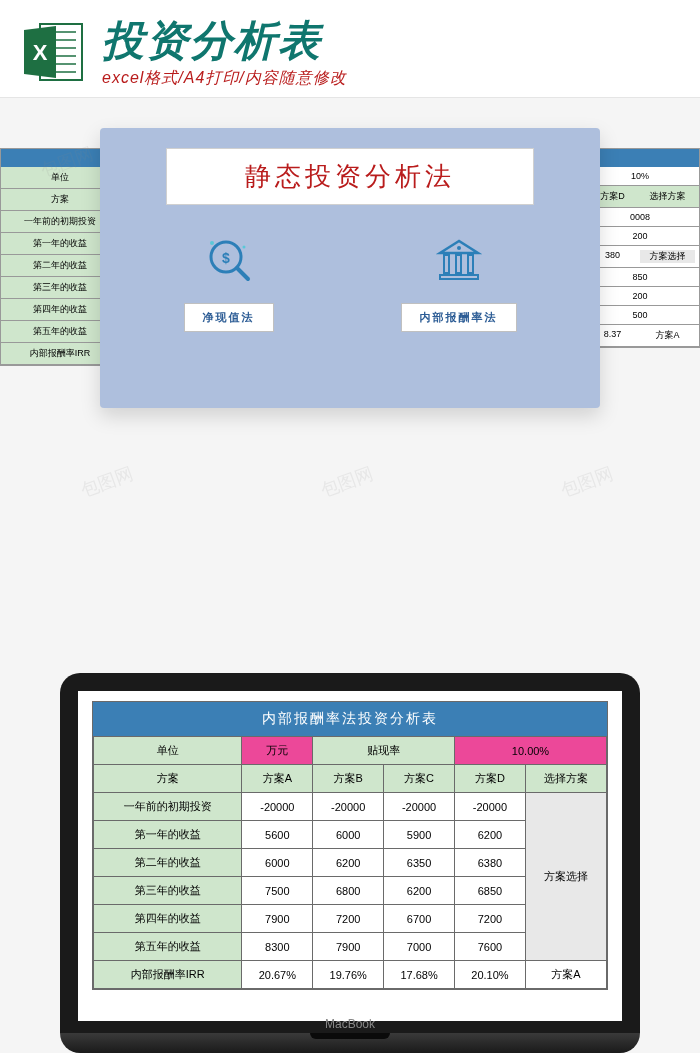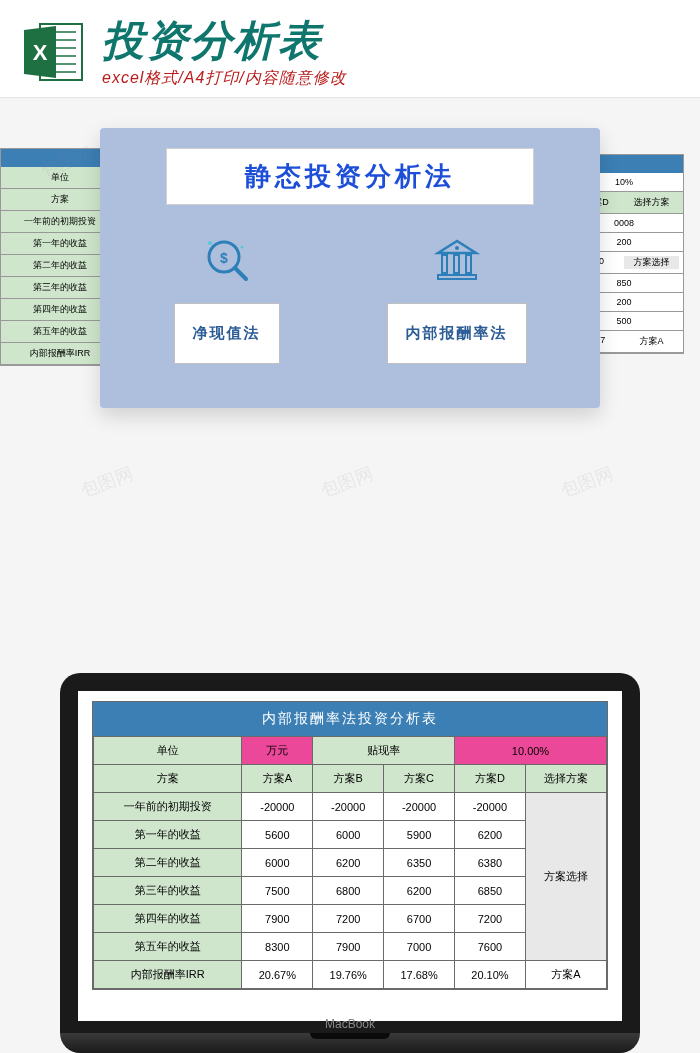--- a/index.html
+++ b/index.html
@@ -57,21 +57,21 @@
   }
   .bg-table-left, .bg-table-right {
     position: absolute;
     top: 20px;
     width: 120px;
     background: #fff;
     border: 1px solid #999;
     font-size: 9px;
   }
   .bg-table-left { left: 0; }
-  .bg-table-right { right: 16px; margin-top: 6px; }
+  .bg-table-right { right: 0; }
   .bg-table-left .bg-header, .bg-table-right .bg-header {
     background: #3b7fb5;
     height: 18px;
   }
   .bg-row {
     border-bottom: 1px solid #999;
     padding: 4px 4px;
     text-align: center;
     background: #cfe6cc;
   }
@@ -93,41 +93,41 @@
   .card-title-box {
     background: #fff;
     border: 1px solid #d0d0d0;
     margin: 0 auto;
     padding: 10px 20px;
     display: inline-block;
     min-width: 80%;
   }
   .card-title {
     font-size: 26px;
-    font-weight: 700;
-    color: #1d4ed8;
+    font-weight: 400;
+    color: #b91c1c;
     letter-spacing: 4px;
   }
   .card-icons {
     display: flex;
     justify-content: space-around;
     margin-top: 30px;
   }
   .card-icon-col {
     display: flex;
     flex-direction: column;
     align-items: center;
     gap: 18px;
   }
   .icon-circle { width: 50px; height: 50px; }
   .method-btn {
     background: #fff;
     border: 1px solid #c0c0c0;
-    padding: 20px 18px;
-    font-size: 15px;
+    padding: 6px 18px;
+    font-size: 11px;
     font-weight: 600;
     color: #2c5c95;
     cursor: pointer;
     letter-spacing: 2px;
   }
   
   .laptop-section {
     position: absolute;
     bottom: 0;
     left: 0;

